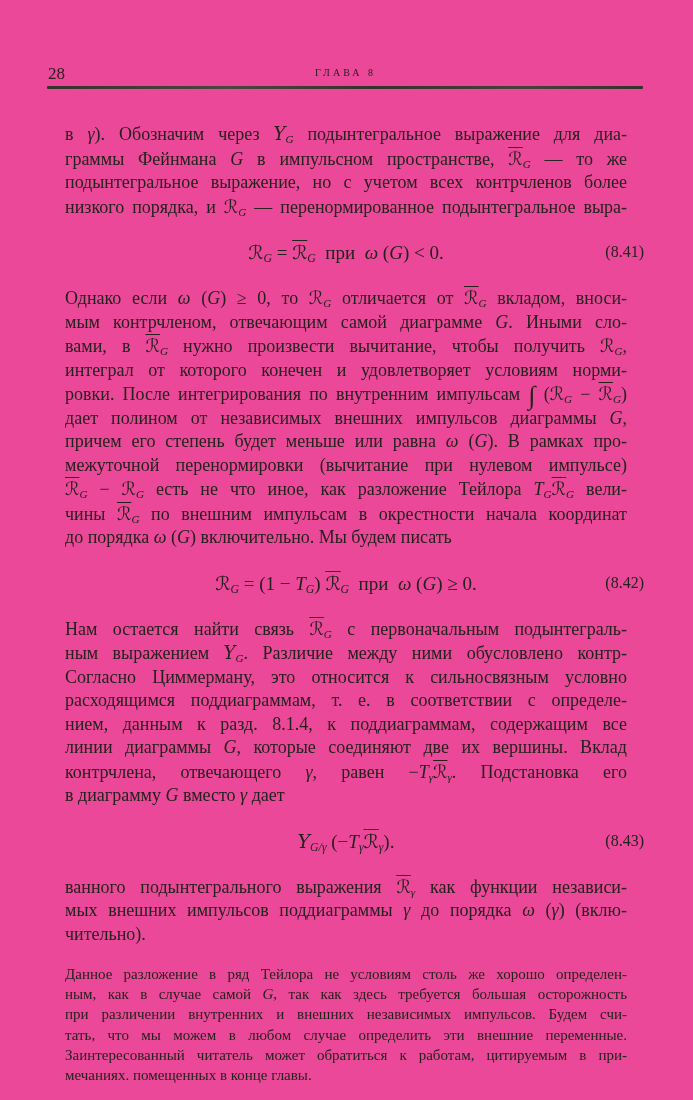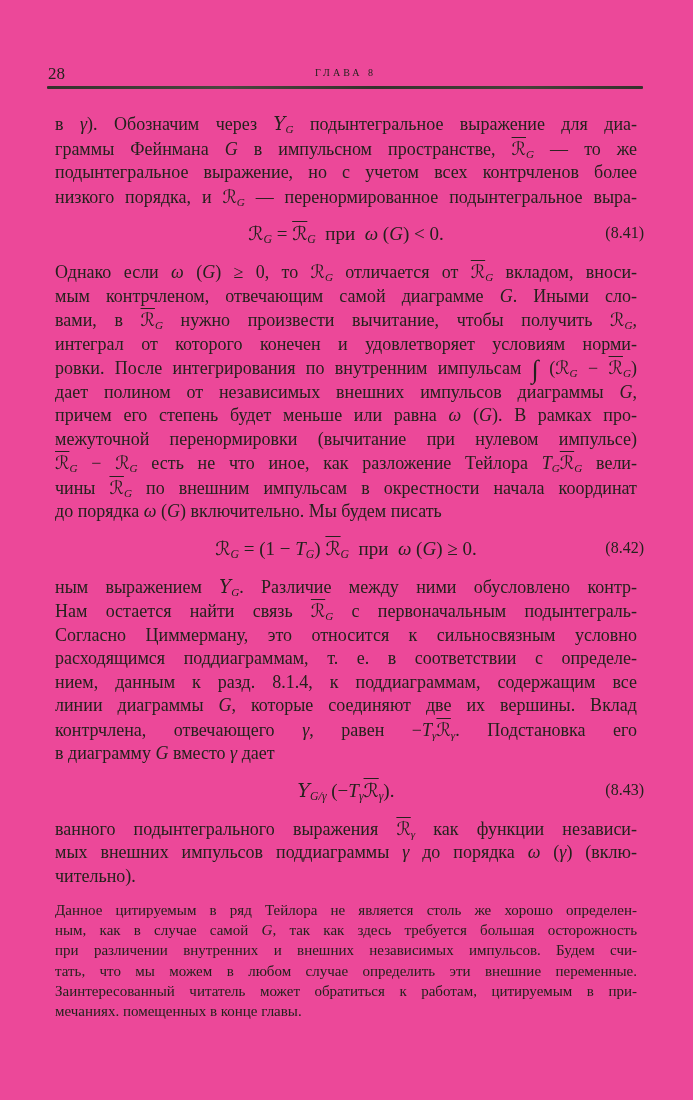--- a/index.html
+++ b/index.html
@@ -40,21 +40,21 @@
   }
 
   
   .pbody {
     position: absolute;
     top: 104px; left: 47px;
     width: 598px;
     font-size: 18px;
     line-height: 23.5px;
   }
-  .para { margin: 8px; }
+  .para { margin: 18px; }
   .line { text-align: justify; text-align-last: justify; }
   .line.last { text-align-last: left; }
 
   .footnote {
     margin-top: 12px;
     font-size: 15px;
     line-height: 20.2px;
   }
 
   
@@ -117,37 +117,37 @@
         <div class="line">ровки. После интегрирования по внутренним импульсам <span class="m int">∫</span> (<span class="m"><span class="scr">ℛ</span><sub>G</sub></span> − <span class="m"><span class="scr bar">ℛ</span><sub>G</sub></span>)</div>
         <div class="line">дает полином от независимых внешних импульсов диаграммы <span class="m"><span class="it">G</span></span>,</div>
         <div class="line">причем его степень будет меньше или равна <span class="m"><span class="it">ω</span></span> (<span class="m"><span class="it">G</span></span>). В рамках про-</div>
         <div class="line">межуточной перенормировки (вычитание при нулевом импульсе)</div>
         <div class="line"><span class="m"><span class="scr bar">ℛ</span><sub>G</sub></span> − <span class="m"><span class="scr">ℛ</span><sub>G</sub></span> есть не что иное, как разложение Тейлора <span class="m"><span class="it">T</span><sub>G</sub></span><span class="m"><span class="scr bar">ℛ</span><sub>G</sub></span> вели-</div>
         <div class="line">чины <span class="m"><span class="scr bar">ℛ</span><sub>G</sub></span> по внешним импульсам в окрестности начала координат</div>
         <div class="line last">до порядка <span class="m"><span class="it">ω</span></span> (<span class="m"><span class="it">G</span></span>) включительно. Мы будем писать</div>
       </div>
       <div class="formula"><span class="fbody"><span class="m"><span class="scr">ℛ</span><sub>G</sub></span> = (1 − <span class="m"><span class="it">T</span><sub>G</sub></span>) <span class="m"><span class="scr bar">ℛ</span><sub>G</sub></span> при <span class="m"><span class="it">ω</span></span> (<span class="m"><span class="it">G</span></span>) ≥ 0.</span><span class="eqno">(8.42)</span></div>
       <div class="para">
+        <div class="line">Нам остается найти связь <span class="m"><span class="scr bar">ℛ</span><sub>G</sub></span> с первоначальным подынтеграль-</div>
         <div class="line">ным выражением <span class="m"><span class="scy">Y</span><sub>G</sub></span>. Различие между ними обусловлено контр-</div>
-        <div class="line">Нам остается найти связь <span class="m"><span class="scr bar">ℛ</span><sub>G</sub></span> с первоначальным подынтеграль-</div>
         <div class="line">Согласно Циммерману, это относится к сильносвязным условно</div>
         <div class="line">расходящимся поддиаграммам, т. е. в соответствии с определе-</div>
         <div class="line">нием, данным к разд. 8.1.4, к поддиаграммам, содержащим все</div>
         <div class="line">линии диаграммы <span class="m"><span class="it">G</span></span>, которые соединяют две их вершины. Вклад</div>
         <div class="line">контрчлена, отвечающего <span class="m"><span class="it">γ</span></span>, равен −<span class="m"><span class="it">T</span><sub>γ</sub></span><span class="m"><span class="scr bar">ℛ</span><sub>γ</sub></span>. Подстановка его</div>
         <div class="line last">в диаграмму <span class="m"><span class="it">G</span></span> вместо <span class="m"><span class="it">γ</span></span> дает</div>
       </div>
       <div class="formula"><span class="fbody"><span class="m"><span class="scy">Y</span><sub>G/γ</sub></span> (−<span class="m"><span class="it">T</span><sub>γ</sub></span><span class="m"><span class="scr bar">ℛ</span><sub>γ</sub></span>).</span><span class="eqno">(8.43)</span></div>
       <div class="para">
         <div class="line">ванного подынтегрального выражения <span class="m"><span class="scr bar">ℛ</span><sub>γ</sub></span> как функции независи-</div>
         <div class="line">мых внешних импульсов поддиаграммы <span class="m"><span class="it">γ</span></span> до порядка <span class="m"><span class="it">ω</span></span> (<span class="m"><span class="it">γ</span></span>) (вклю-</div>
         <div class="line last">чительно).</div>
       </div>
       <div class="para footnote">
-        <div class="line">Данное цитируемым в ряд Тейлора не является столь же хорошо определен-</div>
+        <div class="line">Данное разложение в ряд Тейлора не условиям столь же хорошо определен-</div>
         <div class="line">ным, как в случае самой <span class="m"><span class="it">G</span></span>, так как здесь требуется большая осторожность</div>
         <div class="line">при различении внутренних и внешних независимых импульсов. Будем счи-</div>
         <div class="line">тать, что мы можем в любом случае определить эти внешние переменные.</div>
         <div class="line">Заинтересованный читатель может обратиться к работам, цитируемым в при-</div>
         <div class="line last">мечаниях. помещенных в конце главы.</div>
       </div>
     </main>
 </div>
 
 </body></html>

